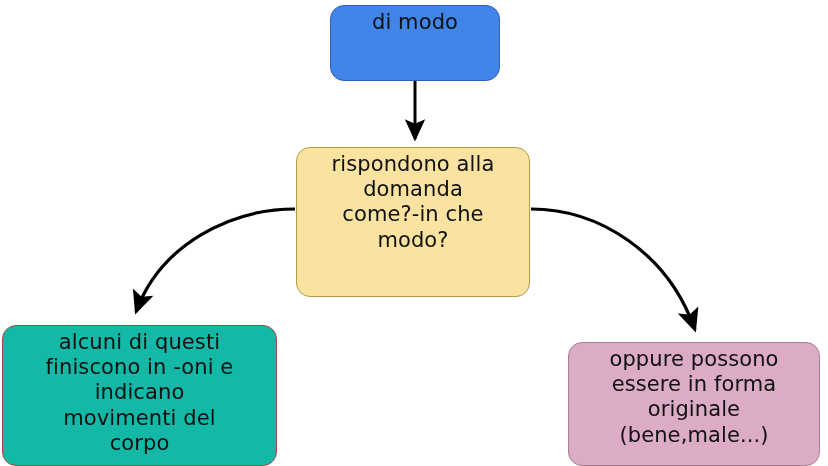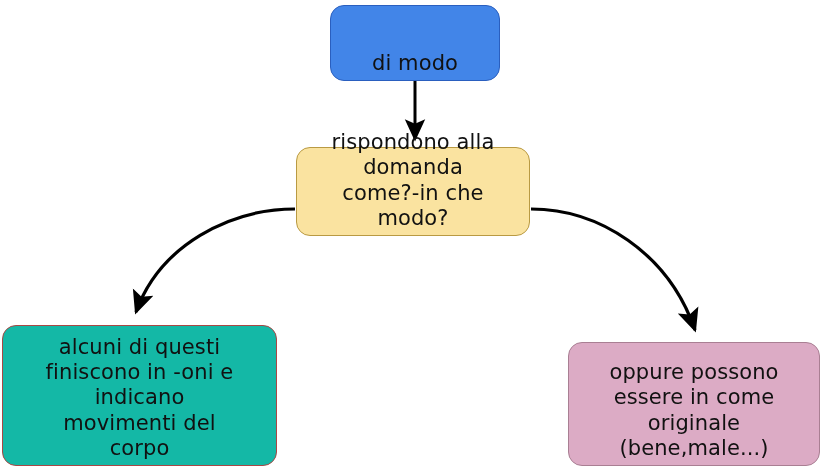--- a/index.html
+++ b/index.html
@@ -24,21 +24,21 @@
     left: 0;
     top: 0;
     width: 828px;
     height: 466px;
     pointer-events: none;
   }
   .node {
     position: absolute;
     box-sizing: border-box;
     display: flex;
-    align-items: flex-end;
+    align-items: flex-start;
     justify-content: center;
     text-align: center;
     border-radius: 14px;
     border-style: solid;
     border-width: 1.5px;
     color: #111111;
     line-height: 1.20;
     letter-spacing: 0.1px;
     padding: 4px 8px;
   }
@@ -55,21 +55,21 @@
     height: 76px;
     background: #4285E8;
     border-color: #2a5fbf;
     font-size: 21px;
   }
   
   #node-rispondono {
     left: 296px;
     top: 147px;
     width: 234px;
-    height: 89px;
+    height: 150px;
     background: #FAE3A0;
     border-color: #b99a43;
     font-size: 21px;
   }
   
   #node-alcuni {
     left: 2px;
     top: 325px;
     width: 275px;
     height: 141px;
@@ -121,18 +121,18 @@
   <div class="node" id="node-alcuni">
     <span class="label">alcuni di questi
 finiscono in -oni e
 indicano
 movimenti del
 corpo</span>
   </div>
 
   <div class="node" id="node-oppure">
     <span class="label">oppure possono
-essere in come
+essere in forma
 originale
 (bene,male...)</span>
   </div>
 
 </div>
 
 </body></html>

